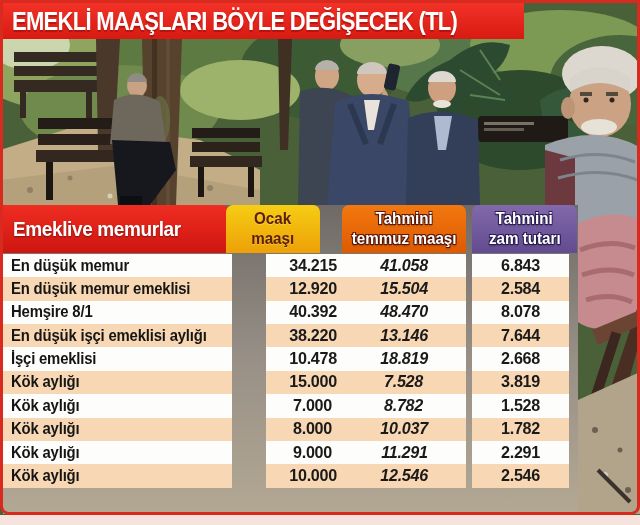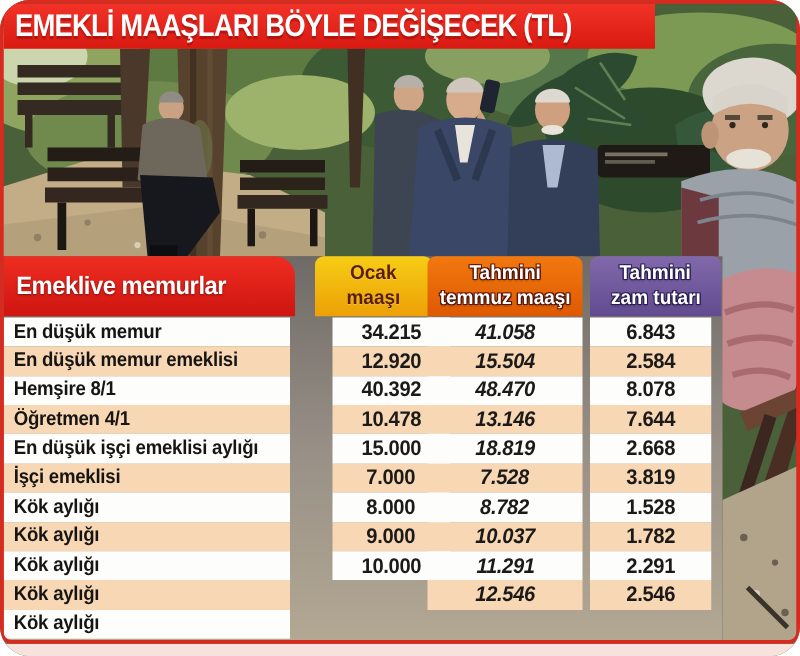--- a/index.html
+++ b/index.html
@@ -1,34 +1,34 @@
 <!DOCTYPE html>
 <html><head>
 <meta charset="utf-8">
 <style>
   html,body{margin:0;padding:0;background:#fff;}
   .stage{position:relative;width:640px;height:525px;overflow:hidden;
-         font-family:"Liberation Sans",sans-serif;background:#f6e3dd;border-radius:24px;}
+         font-family:"Liberation Sans",sans-serif;background:#f6e3dd;}
 
   .photo{position:absolute;left:0;top:0;width:640px;height:525px;z-index:0;}
 
   .banner{position:absolute;left:3px;top:3px;width:521px;height:36px;z-index:2;
           background:linear-gradient(#f23227,#d81a12);display:flex;align-items:center;
           padding-left:9px;box-sizing:border-box;}
   .banner .t{color:#fff;font-weight:bold;font-size:25px;letter-spacing:-0.8px;white-space:nowrap;
              transform:scaleX(.88);transform-origin:left center;text-shadow:0 2px 1px rgba(90,0,0,.35);}
 
   .hdr{position:absolute;top:205px;height:48px;box-sizing:border-box;z-index:2;}
   .hdr-group{left:3px;width:233px;background:linear-gradient(#ef2d22,#ce1510);
              border-radius:0 16px 0 0;display:flex;align-items:center;padding-left:10px;}
   .hdr-group .t{color:#fff;font-weight:bold;font-size:20px;letter-spacing:-0.4px;white-space:nowrap;
                 transform:scaleX(.95);transform-origin:left center;text-shadow:0 1px 2px rgba(0,0,0,.45);}
   .hdr-num{display:flex;flex-direction:column;align-items:center;justify-content:center;
            border-radius:7px 7px 0 0;line-height:20px;}
-  .hdr-ocak{left:252px;width:94px;background:linear-gradient(#f6cd15,#eda007);}
+  .hdr-ocak{left:226px;width:94px;background:linear-gradient(#f6cd15,#eda007);}
   .hdr-temmuz{left:342px;width:124px;background:linear-gradient(#f2780f,#de5a02);}
   .hdr-zam{left:472px;width:105px;background:linear-gradient(#8169ab,#624b90);}
   .hdr .ln{font-weight:bold;font-size:16px;white-space:nowrap;transform:scaleX(.95);}
   .hdr-ocak .ln{color:#5a1d05;text-shadow:0 1px 0 rgba(255,255,255,.25);}
   .hdr-temmuz .ln{color:#fff;text-shadow:-1px -1px 0 #571505,1px -1px 0 #571505,-1px 1px 0 #571505,1px 1px 0 #571505,0 2px 2px rgba(0,0,0,.35);}
   .hdr-zam .ln{color:#fff;text-shadow:-1px -1px 0 #2a1d52,1px -1px 0 #2a1d52,-1px 1px 0 #2a1d52,1px 1px 0 #2a1d52,0 2px 2px rgba(0,0,0,.35);}
 
   .col{position:absolute;top:254px;height:257px;z-index:2;display:flex;flex-direction:column;}
   .col-label{left:3px;width:229px;}
   .col-ocak{left:242px;width:94px;margin-left:24px;}
@@ -214,23 +214,20 @@
     <div class="cell">
         <span class="lab">En düşük memur</span>
       </div>
     <div class="cell">
         <span class="lab">En düşük memur emeklisi</span>
       </div>
     <div class="cell">
         <span class="lab">Hemşire 8/1</span>
       </div>
     <div class="cell">
-        <span class="lab">Öğretmen 4/1</span>
-      </div>
-    <div class="cell">
         <span class="lab">En düşük işçi emeklisi aylığı</span>
       </div>
     <div class="cell">
         <span class="lab">İşçi emeklisi</span>
       </div>
     <div class="cell">
         <span class="lab">Kök aylığı</span>
       </div>
     <div class="cell">
         <span class="lab">Kök aylığı</span>
@@ -248,20 +245,23 @@
 
   <div class="col col-ocak">
     <div class="cell num-cell">
         <span class="num">34.215</span>
       </div>
     <div class="cell num-cell">
         <span class="num">12.920</span>
       </div>
     <div class="cell num-cell">
         <span class="num">40.392</span>
+      </div>
+    <div class="cell num-cell">
+        <span class="num">38.220</span>
       </div>
     <div class="cell num-cell">
         <span class="num">10.478</span>
       </div>
     <div class="cell num-cell">
         <span class="num">15.000</span>
       </div>
     <div class="cell num-cell">
         <span class="num">7.000</span>
       </div>

